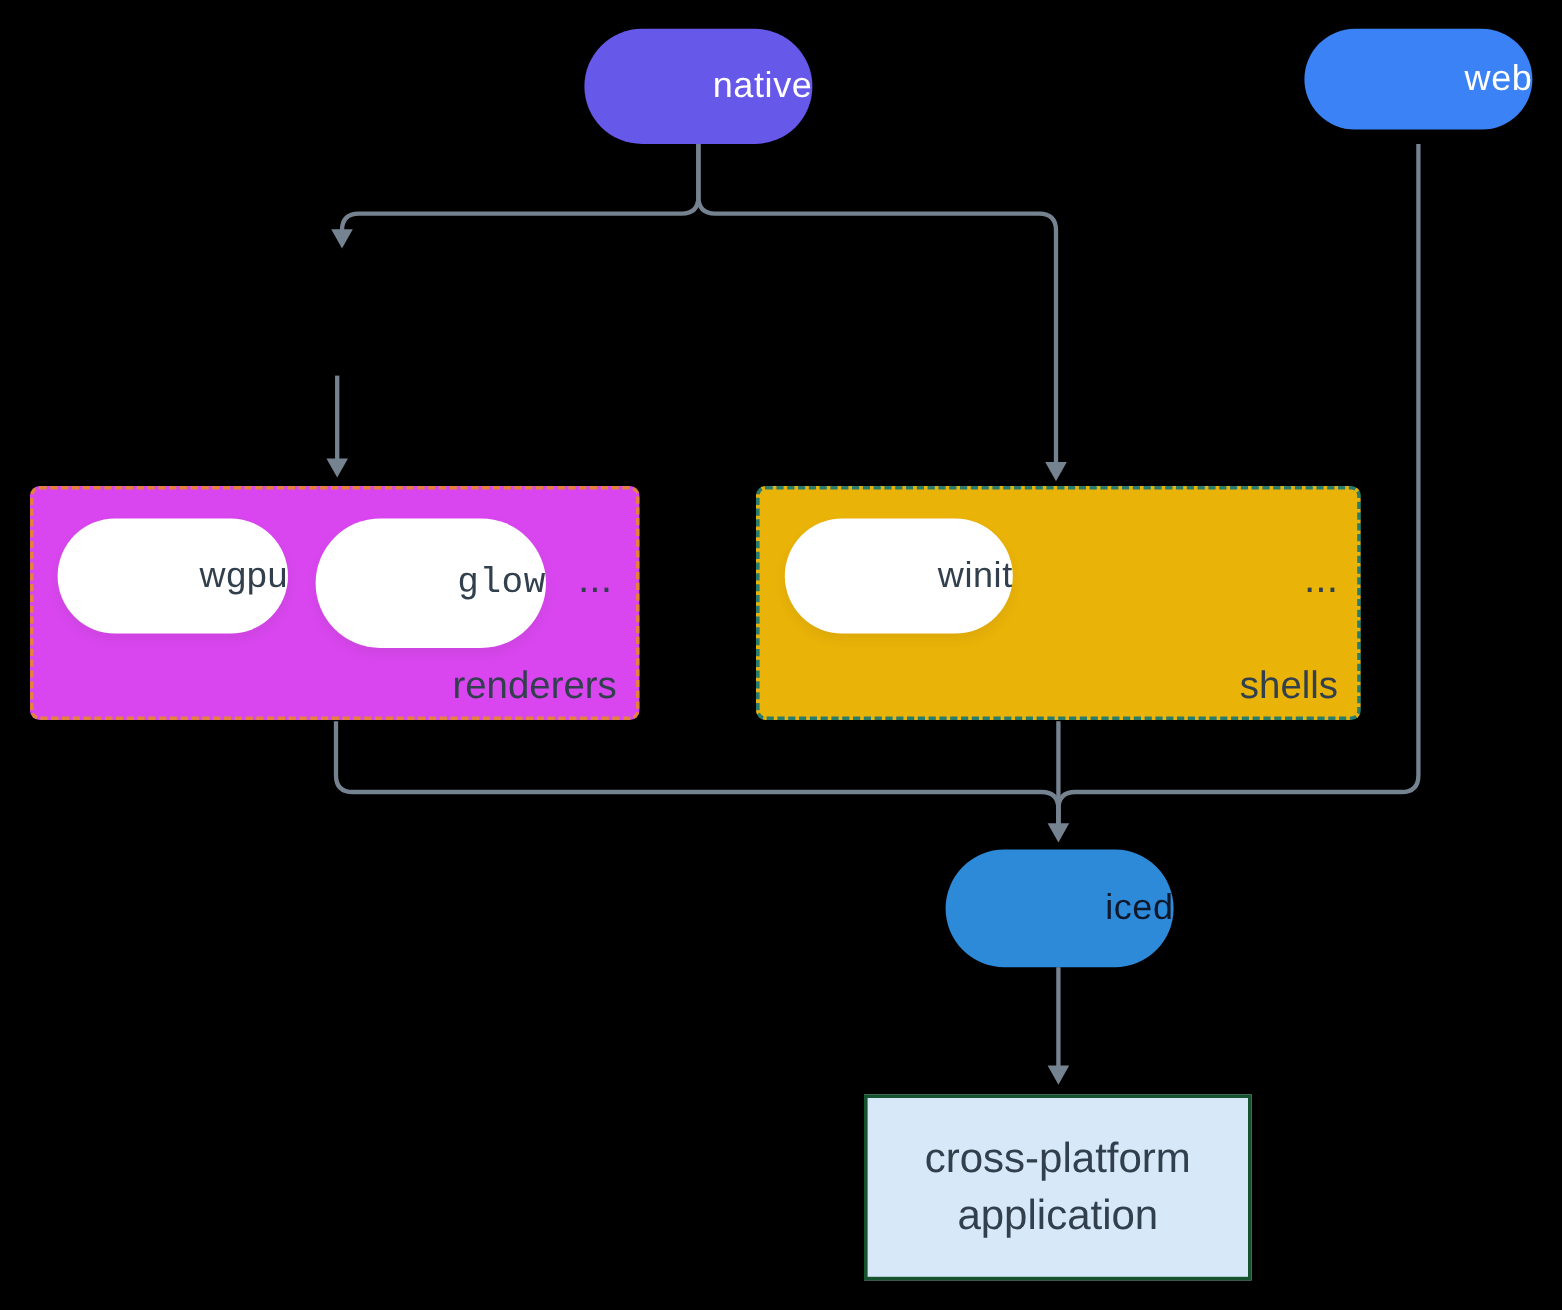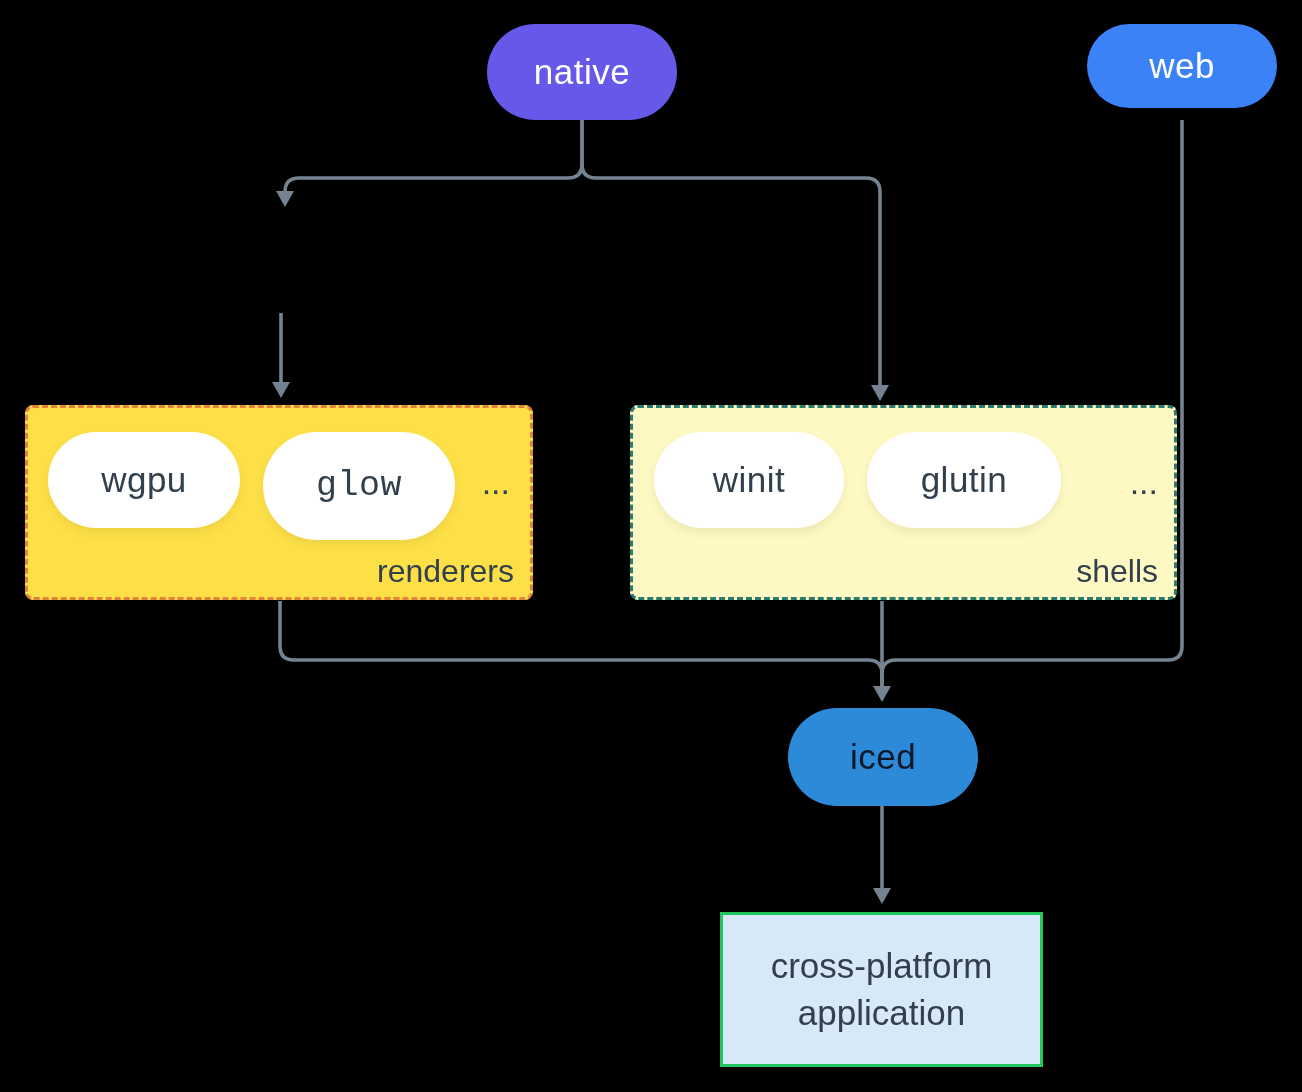--- a/index.html
+++ b/index.html
@@ -20,43 +20,43 @@
     fill: none;
     stroke: #75828f;
     stroke-width: 3.6px;
   }
   .arrow { fill: #75828f; stroke: none; }
 
   .pill {
     position: absolute;
     display: flex;
     align-items: center;
-    justify-content: center;
+    justify-content: flex-end;
     border-radius: 60px;
-    font-size: 35px;
+    font-size: 30px;
     letter-spacing: 0.5px;
   }
   .pill-native  { left: 487px; top: 24px;  width: 190px; height: 96px; background: #6658e8; color: #ffffff; }
   .pill-web     { left: 1087px; top: 24px; width: 190px; height: 84px; background: #3b82f6; color: #ffffff; }
   .pill-graphics{ left: 188px; top: 215px; width: 190px; height: 98px; background: #e0813c; color: #ffffff; }
   .pill-iced    { left: 788px; top: 708px; width: 190px; height: 98px; background: #2d8ad9; color: #0f172a; }
 
   .group {
     position: absolute;
     box-sizing: border-box;
     border-radius: 8px;
     border: 3px dashed;
   }
   .group-renderers {
     left: 25px; top: 405px; width: 508px; height: 195px;
-    background: #fde047; border-color: #e2823d;
+    background: #d946ef; border-color: #e2823d;
   }
   .group-shells {
-    left: 630px; top: 405px; width: 547px; height: 195px;
-    background: #fef9c3; border-color: #2a7d6d;
+    left: 630px; top: 405px; width: 504px; height: 195px;
+    background: #eab308; border-color: #2a7d6d;
   }
   .pill-white {
     background: #ffffff;
     color: #32404e;
     box-shadow: 0 5px 9px rgba(60, 50, 40, 0.08);
   }
   .pill-wgpu   { left: 20px;  top: 24px; width: 192px; height: 96px; }
   .pill-glow   { left: 235px; top: 24px; width: 192px; height: 108px; font-family: Liberation Mono, monospace; }
   .pill-winit  { left: 21px;  top: 24px; width: 190px; height: 96px; }
   .pill-glutin { left: 234px; top: 24px; width: 194px; height: 96px; }
@@ -78,21 +78,21 @@
     font-size: 32px;
     color: #32404e;
   }
 
   .app-box {
     position: absolute;
     left: 720px; top: 912px;
     width: 323px; height: 155px;
     box-sizing: border-box;
     background: #d7e8f8;
-    border: 3px solid #22c55e;
+    border: 3px solid #14532d;
     display: flex;
     flex-direction: column;
     align-items: center;
     justify-content: center;
     color: #32404e;
     font-size: 35px;
     line-height: 1.32;
     text-align: center;
   }
 </style>
@@ -133,23 +133,20 @@
       <span>glow</span>
     </div>
     <span class="ellipsis ellipsis-renderers">...</span>
     <span class="group-label">renderers</span>
   </div>
 
   <div class="group group-shells">
     <div class="pill pill-white pill-winit">
       <span>winit</span>
     </div>
-    <div class="pill pill-white pill-glutin">
-      <span>glutin</span>
-    </div>
     <span class="ellipsis ellipsis-shells">...</span>
     <span class="group-label">shells</span>
   </div>
 
   <div class="pill pill-iced">
     <span>iced</span>
   </div>
 
   <div class="app-box">
     <span>cross-platform</span>

